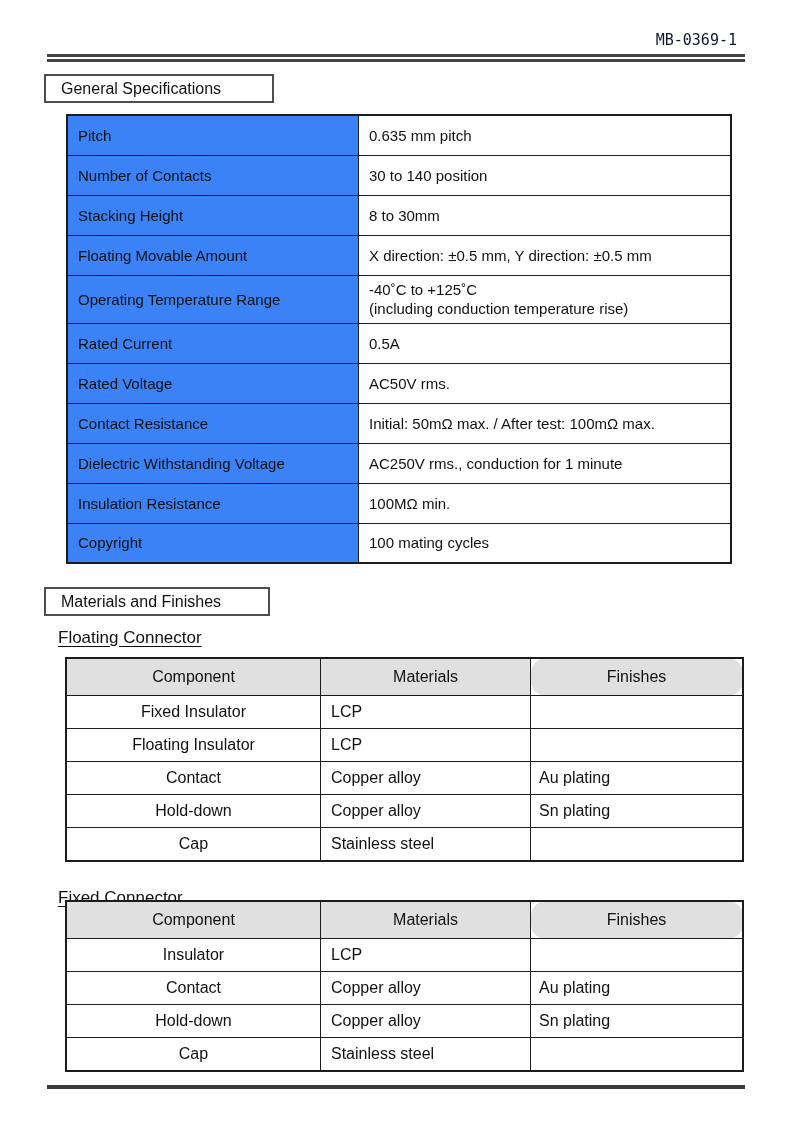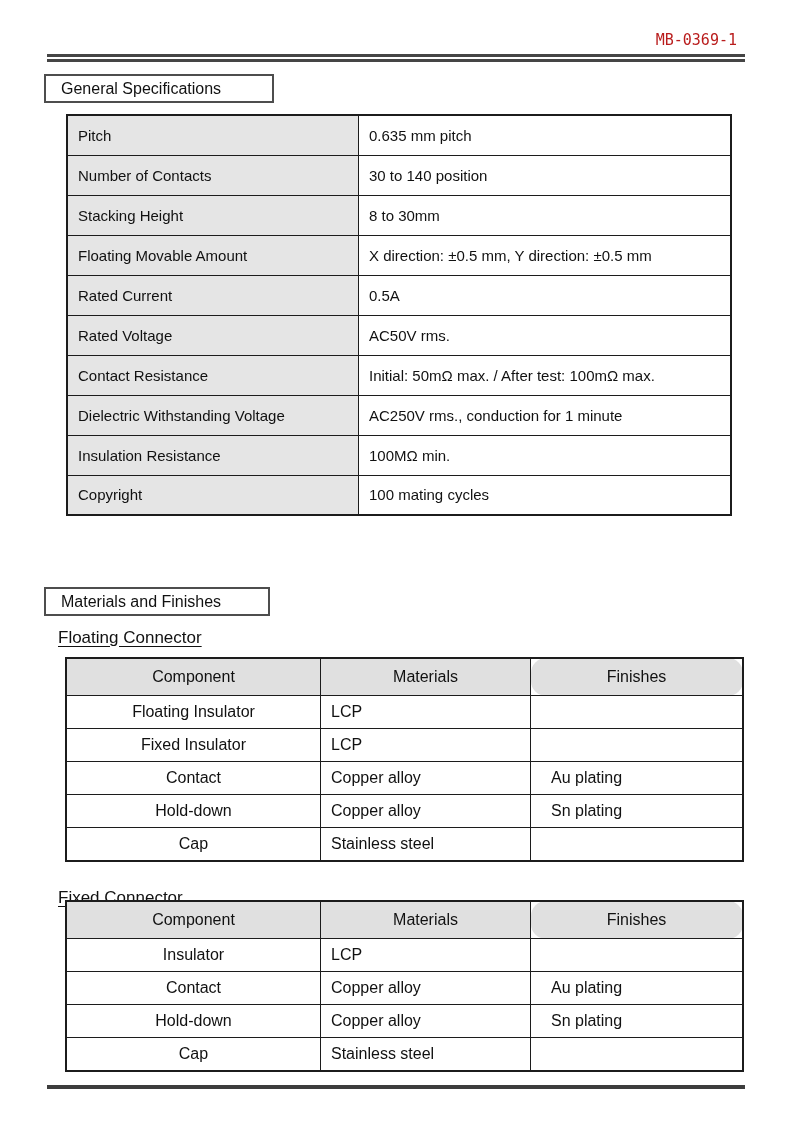--- a/index.html
+++ b/index.html
@@ -2,21 +2,21 @@
 <html><head>
 <meta charset="utf-8">
 <style>
   html,body{margin:0;padding:0;background:#ffffff;}
   .page{
     position:relative;width:793px;height:1123px;background:#ffffff;
     font-family:"Liberation Sans",sans-serif;color:#111;overflow:hidden;
   }
   .doc-number{
     position:absolute;top:31px;right:56px;
-    font-family:"DejaVu Sans Mono",monospace;font-size:15px;color:#b91c1c;
+    font-family:"DejaVu Sans Mono",monospace;font-size:15px;color:#0f172a;
   }
   .top-rule{
     position:absolute;left:47px;top:54px;width:698px;height:2px;
     border-top:3px solid #454545;border-bottom:3px solid #454545;
   }
   .box-heading{
     position:absolute;left:44px;height:25px;border:2px solid #4d4d4d;
     font-size:16px;line-height:25px;padding:0 14px 0 15px;color:#111;
     background:#fff;white-space:nowrap;
   }
@@ -25,33 +25,33 @@
   .subheading{
     position:absolute;left:58px;font-size:17px;color:#111;
     text-decoration:underline;text-underline-offset:3px;white-space:nowrap;
   }
   .sub-floating{top:628px;}
   .sub-fixed{top:872px;margin-top:16px;}
 
   table{border-collapse:collapse;table-layout:fixed;position:absolute;background:#fff;}
   table.spec{left:66px;top:114px;width:666px;border:2px solid #1c1c1c;}
   table.spec td{border:1px solid #1c1c1c;font-size:15px;vertical-align:middle;padding:0 8px 0 10px;}
-  table.spec td.label{background:#e5e5e5;width:272px;}
+  table.spec td.label{background:#3b82f6;width:272px;}
   table.spec tr{height:40px;}
   table.spec tr.tall{height:48px;}
   table.spec .line{line-height:19px;}
 
   table.mat{left:65px;top:657px;width:667px;border:2px solid #1c1c1c;}
   table.mat2{top:900px;}
   table.mat th,table.mat td{border:1px solid #1c1c1c;font-size:16px;font-weight:normal;vertical-align:middle;}
   table.mat th{background:#e0e0e0;text-align:center;height:34px;}
   table.mat tr{height:33px;}
   table.mat td.c0{text-align:center;width:251px;}
   table.mat td.c1{text-align:left;padding-left:10px;width:207px;}
-  table.mat td.c2{text-align:left;padding-left:20px;width:209px;}
+  table.mat td.c2{text-align:left;padding-left:8px;width:209px;}
   table.mat th.h1{width:251px;}
   table.mat th.h2{width:207px;}
   table.mat th.h3{width:209px;border-radius:15px;}
 
   .footer-rule{position:absolute;left:47px;top:1085px;width:698px;height:4px;background:#3d3d3d;}
   .footer-text{
     position:absolute;left:47px;top:1095px;font-size:12px;color:#1a1a1a;white-space:pre;
   }
 </style>
 </head>
@@ -75,20 +75,27 @@
         <td class="label">Number of Contacts</td>
         <td>30 to 140 position</td>
       </tr>
       <tr>
         <td class="label">Stacking Height</td>
         <td>8 to 30mm</td>
       </tr>
       <tr>
         <td class="label">Floating Movable Amount</td>
         <td>X direction: ±0.5 mm, Y direction: ±0.5 mm</td>
+      </tr>
+      <tr class="tall">
+        <td class="label">Operating Temperature Range</td>
+        <td>
+          <div class="line">-40˚C to +125˚C</div>
+          <div class="line">(including conduction temperature rise)</div>
+        </td>
       </tr>
       <tr>
         <td class="label">Rated Current</td>
         <td>0.5A</td>
       </tr>
       <tr>
         <td class="label">Rated Voltage</td>
         <td>AC50V rms.</td>
       </tr>
       <tr>
@@ -115,26 +122,26 @@
   <div class="subheading sub-floating">Floating Connector</div>
 
   <table class="mat">
     <tbody>
       <tr>
         <th class="h1">Component</th>
         <th class="h2">Materials</th>
         <th class="h3">Finishes</th>
       </tr>
       <tr>
-        <td class="c0">Floating Insulator</td>
+        <td class="c0">Fixed Insulator</td>
         <td class="c1">LCP</td>
         <td class="c2"></td>
       </tr>
       <tr>
-        <td class="c0">Fixed Insulator</td>
+        <td class="c0">Floating Insulator</td>
         <td class="c1">LCP</td>
         <td class="c2"></td>
       </tr>
       <tr>
         <td class="c0">Contact</td>
         <td class="c1">Copper alloy</td>
         <td class="c2">Au plating</td>
       </tr>
       <tr>
         <td class="c0">Hold-down</td>

